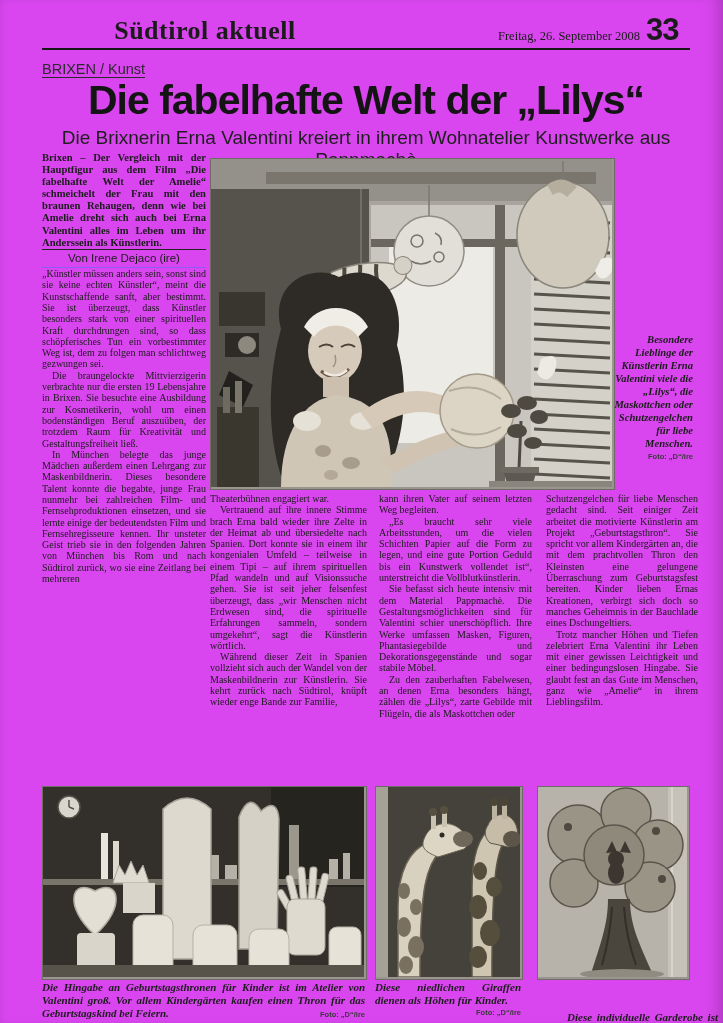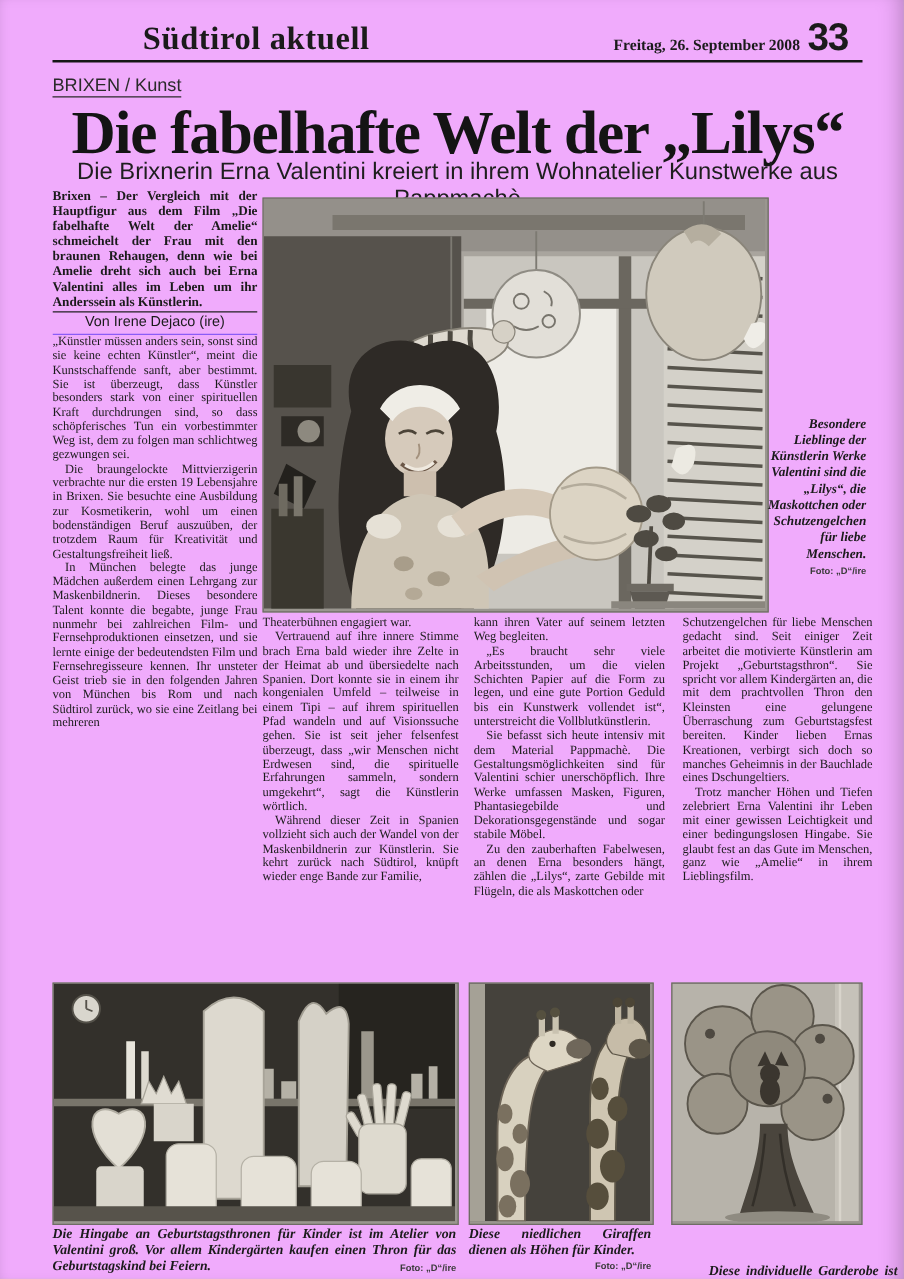--- a/index.html
+++ b/index.html
@@ -1,30 +1,30 @@
 <!DOCTYPE html>
 <html lang="de"><head>
 <meta charset="utf-8">
 <style>
   html,body{margin:0;padding:0;}
   body{background:#d8d6d1;font-family:"Liberation Serif",serif;}
-  .page{position:relative;width:723px;height:1023px;background:#f0abfc;overflow:hidden;
+  .page{position:relative;width:723px;height:1023px;background:#d946ef;overflow:hidden;
         color:#1b1b1b;box-shadow:inset -14px 0 18px -12px rgba(0,0,0,.25), inset 6px 0 10px -8px rgba(0,0,0,.15);}
   
   .masthead{position:absolute;top:16px;left:40px;width:330px;text-align:center;
             font-family:"Liberation Serif",serif;font-weight:bold;font-size:26px;letter-spacing:.5px;}
   .dateline{position:absolute;top:29px;left:470px;width:170px;text-align:right;
-            font-family:"Liberation Serif",serif;font-weight:bold;font-size:12.5px;}
+            font-family:"Liberation Serif",serif;font-weight:normal;font-size:12.5px;}
   .pagenum{position:absolute;top:12px;left:646px;width:48px;text-align:left;
            font-family:"Liberation Sans",sans-serif;font-weight:bold;font-size:31px;letter-spacing:-1px;}
   .toprule{position:absolute;top:48px;left:42px;width:648px;height:2px;background:#161616;}
   .kicker{position:absolute;top:61px;left:42px;font-family:"Liberation Sans",sans-serif;
           font-size:14.5px;color:#2a2a2a;border-bottom:1.5px solid #2a2a2a;padding-bottom:0;}
   .headline{position:absolute;top:77px;left:42px;width:648px;text-align:center;
-            font-family:Liberation Serif, serif;font-weight:bold;font-size:49px;letter-spacing:-1px;color:#141414;}
+            font-family:Liberation Sans, sans-serif;font-weight:bold;font-size:41px;letter-spacing:-1px;color:#141414;}
   .subheadline{position:absolute;top:127px;left:42px;width:648px;text-align:center;
                font-family:"Liberation Sans",sans-serif;font-size:19px;color:#1e1e1e;}
   
   .col{position:absolute;overflow:hidden;font-size:10px;line-height:11.3px;text-align:justify;}
   .col p{margin:0;text-indent:10px;}
   .col p.noindent{text-indent:0;}
   #col1{top:152px;left:42px;width:164px;height:632px;}
   #col2{top:493px;left:210px;width:157px;height:289px;}
   #col3{top:493px;left:379px;width:153px;height:289px;}
   #col4{top:493px;left:546px;width:152px;height:289px;}
@@ -167,21 +167,21 @@
         <ellipse cx="322" cy="284" rx="9" ry="6"></ellipse>
       </g>
       <line x1="310" y1="262" x2="308" y2="310" stroke="#4e4a42" stroke-width="3"></line>
       <rect x="290" y="308" width="38" height="6" fill="#6e6a62"></rect>
       <path d="M293 314 h32 l-4 14 h-24 z" fill="#5d5952"></path>
       <rect x="278" y="322" width="123" height="6" fill="#8a867e"></rect>
     </svg>
   </div>
 
   <div class="sidecaption">
-    <span>Besondere Lieblinge der Künstlerin Werke Valentini sind die „Lilys“, die Maskottchen oder Schutzengelchen für liebe Menschen.</span>
+    <span>Besondere Lieblinge der Künstlerin Erna Valentini viele die „Lilys“, die Maskottchen oder Schutzengelchen für liebe Menschen.</span>
     <div class="credit">Foto: „D“/ire</div>
   </div>
 
   <div class="col" id="col2">
     <p class="noindent">Theaterbühnen engagiert war.</p>
     <p>Vertrauend auf ihre innere Stimme brach Erna bald wieder ihre Zelte in der Heimat ab und übersiedelte nach Spanien. Dort konnte sie in einem ihr kongenialen Umfeld – teilweise in einem Tipi – auf ihrem spirituellen Pfad wandeln und auf Visionssuche gehen. Sie ist seit jeher felsenfest überzeugt, dass „wir Menschen nicht Erdwesen sind, die spirituelle Erfahrungen sammeln, sondern umgekehrt“, sagt die Künstlerin wörtlich.</p>
     <p>Während dieser Zeit in Spanien vollzieht sich auch der Wandel von der Maskenbildnerin zur Künstlerin. Sie kehrt zurück nach Südtirol, knüpft wieder enge Bande zur Familie,</p>
   </div>
   <div class="col" id="col3">
     <p class="noindent">kann ihren Vater auf seinem letzten Weg begleiten.</p>

